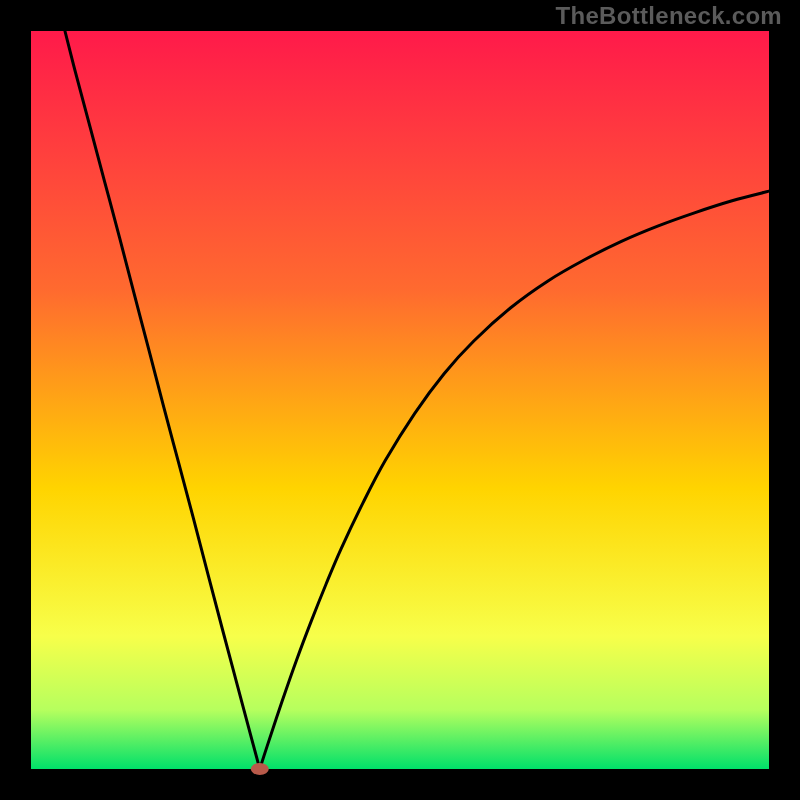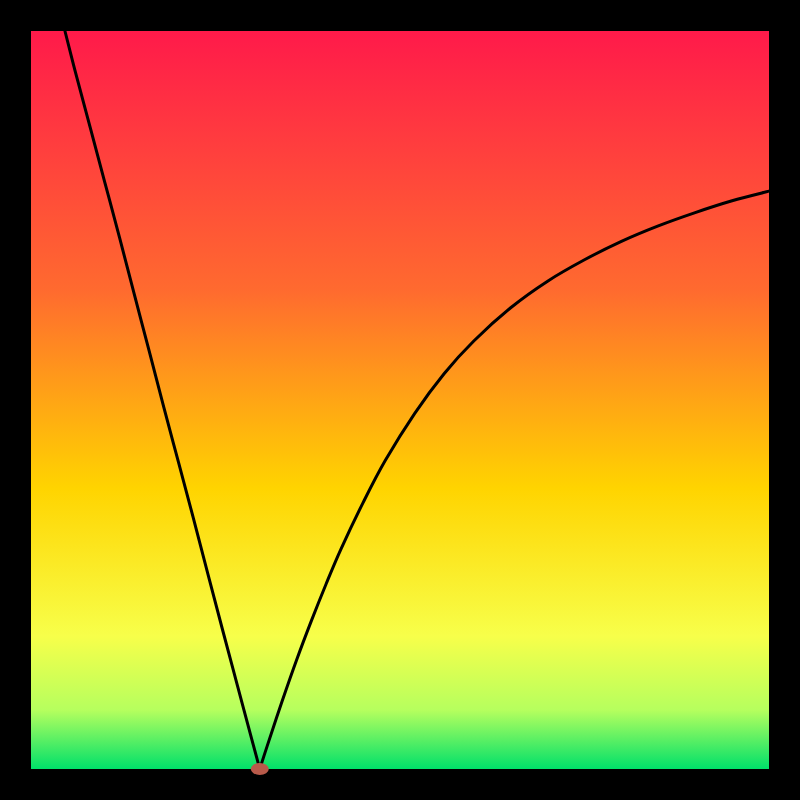--- a/index.html
+++ b/index.html
@@ -50,13 +50,14 @@
 
     <rect x="0" y="0" width="800" height="800" fill="#000"></rect>
     <rect id="plot-bg" x="31" y="31" width="738" height="738" fill="url(#bg-grad)"></rect>
 
     <path id="left-path" d="M 64.94800000000001 31 C 66.67 37.76500000000001, 71.098 55.60000000000002, 75.28 71.59000000000003 C 79.462 87.58000000000004, 85.11999999999999 108.49000000000007, 90.03999999999999 126.94000000000005 C 94.96 145.39000000000004, 99.88 163.83999999999997, 104.8 182.28999999999996 C 109.72 200.73999999999995, 114.64 218.944, 119.56 237.64 C 124.48 256.336, 129.4 275.647, 134.32 294.466 C 139.23999999999998 313.285, 144.15999999999997 331.73499999999996, 149.07999999999998 350.554 C 154 369.373, 158.92000000000002 388.68399999999997, 163.84 407.38 C 168.76 426.076, 173.68 444.28000000000003, 178.6 462.73 C 183.51999999999998 481.18, 188.44 499.38399999999996, 193.36 518.0799999999999 C 198.28000000000003 536.776, 203.20000000000002 556.087, 208.12 574.906 C 213.04 593.7249999999999, 217.95999999999998 612.421, 222.88 630.994 C 227.8 649.567, 232.72000000000003 667.894, 237.64000000000001 686.344 C 242.56 704.7940000000001, 248.71 727.918, 252.4 741.694 C 256.09 755.4699999999999, 258.54999999999995 764.449, 259.78 769" fill="none" stroke="#000" stroke-width="3" stroke-linecap="round"></path>
     <path id="right-path" d="M 259.78 769 C 261.01 765.187, 263.46999999999997 757.3149999999999, 267.15999999999997 746.122 C 270.84999999999997 734.929, 277 716.233, 281.92 701.842 C 286.84000000000003 687.451, 291.76 673.3059999999999, 296.68 659.776 C 301.6 646.246, 306.52 633.331, 311.44 620.662 C 316.36 607.993, 321.28 595.693, 326.2 583.762 C 331.12 571.8309999999999, 334.80999999999995 562.606, 340.96 549.076 C 347.11 535.546, 355.72 517.342, 363.1 502.582 C 370.48 487.822, 376.63 475.399, 385.24 460.516 C 393.85 445.63300000000004, 404.91999999999996 427.798, 414.76 413.284 C 424.6 398.77, 434.44000000000005 385.48599999999993, 444.28000000000003 373.43199999999996 C 454.12 361.378, 462.73 351.90700000000004, 473.8 340.96000000000004 C 484.87 330.01300000000003, 498.4 317.71299999999997, 510.7 307.75 C 523 297.78700000000003, 535.3000000000001 289.1770000000001, 547.6 281.1820000000001 C 559.9 273.18700000000007, 572.2 266.422, 584.5 259.78000000000003 C 596.8 253.13800000000003, 609.1 246.98800000000006, 621.4 241.33000000000004 C 633.6999999999999 235.67200000000003, 646 230.629, 658.3 225.832 C 670.5999999999999 221.035, 682.9000000000001 216.73, 695.2 212.548 C 707.5 208.366, 719.8000000000001 204.307, 732.1 200.74 C 744.4 197.17300000000003, 762.85 192.74500000000006, 769 191.14600000000007" fill="none" stroke="#000" stroke-width="3" stroke-linecap="round"></path>
 
     <ellipse id="min-marker" cx="259.78" cy="769" rx="9" ry="6" fill="#b85a4a"></ellipse>
   </svg>
 
+  <div class="watermark">TheBottleneck.com</div>
 </div>
 
 </body></html>

